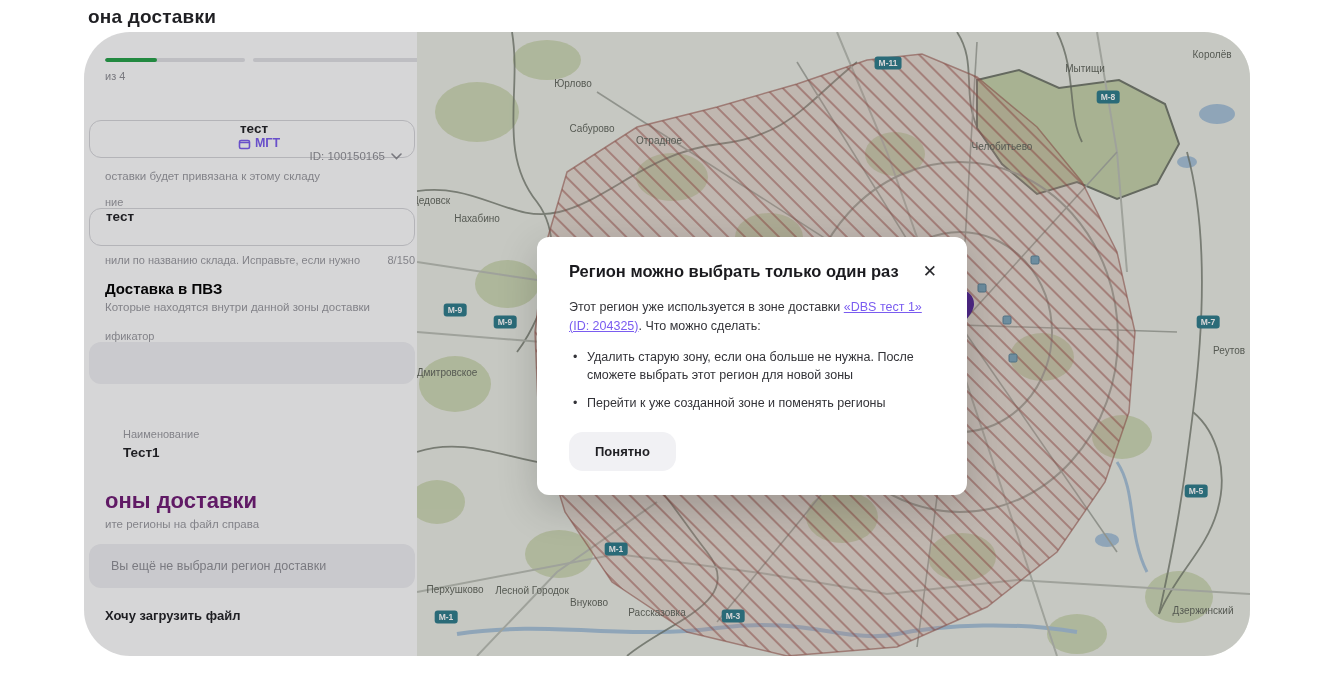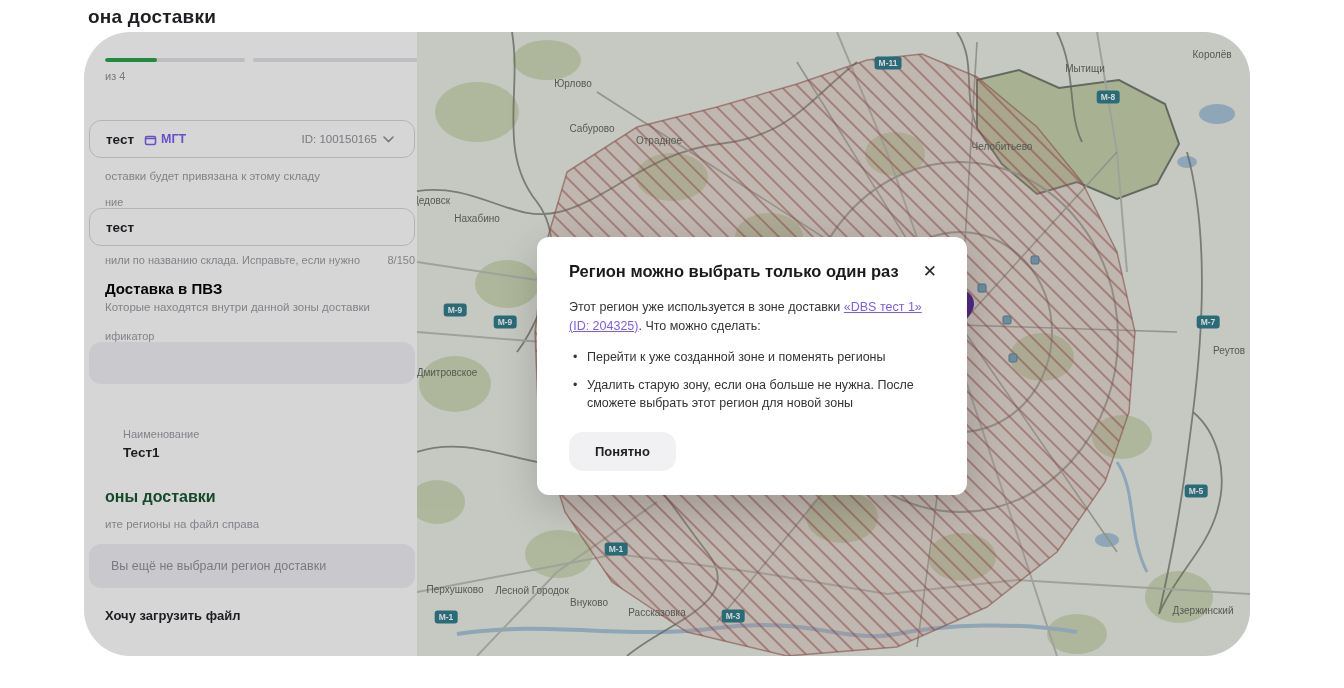--- a/index.html
+++ b/index.html
@@ -20,21 +20,21 @@
   .sb-abs { position:absolute; }
   .stepper { left:4px; top:26px; display:flex; gap:8px; align-items:center; }
   .track { height:4px; border-radius:3px; background:#e2e2e6; overflow:hidden; }
   .track.t1 { width:140px; }
   .track.t2 { width:170px; }
   .track .fill { display:block; height:100%; width:52px; border-radius:3px; }
   .step-label { left:4px; top:38px; font-size:11px; color:#8e8e94; }
 
   .field-box { left:-12px; width:326px; height:38px; border:1px solid #d6d6da;
                border-radius:12px; background:#fff; display:flex; align-items:center;
-               padding:0 20px 0 16px; }
+               padding:0 12px 0 16px;flex-direction:column; }
   .wh-select { top:88px; cursor:pointer; }
   .wh-name { font-size:13.5px; font-weight:bold; color:#1f1f23; }
   .wh-tag { display:flex; align-items:center; gap:4px; margin-left:10px;
             font-size:12.5px; font-weight:bold; }
   .wh-right { margin-left:auto; display:flex; align-items:center; gap:6px;
               font-size:11.5px; color:#8e8e94; }
   .helper { left:4px; font-size:11.5px; color:#9a9aa0; }
   .h-wh { top:138px; }
   .small-label { left:4px; font-size:11px; color:#9a9aa0; }
   .l-name { top:164px; }
@@ -46,21 +46,21 @@
                 font-size:11px; color:#9a9aa0; }
   .pvz { left:4px; top:248px; }
   .pvz-title { font-size:15px; font-weight:bold; color:#000000; }
   .pvz-sub { margin-top:4px; font-size:11.5px; color:#9a9aa0; }
   .l-ident { top:298px; }
   .ident-box { left:-12px; top:310px; width:326px; height:42px; background:#f1f1f4;
                border-radius:12px; border:none; }
   .ident-box input { width:100%; height:100%; border:none; outline:none; background:transparent; }
   .l-naming { top:396px; left:22px; }
   .v-naming { top:413px; left:22px; font-size:13.5px; font-weight:bold; color:#1f1f23; }
-  .sec-head { left:4px; top:456px; font-size:16px; font-weight:bold; color:#14532d; }
+  .sec-head { left:4px; top:456px; font-size:22px; font-weight:bold; color:#701a75; }
   .sec-sub { top:486px; }
   .notice { left:-12px; top:512px; width:326px; height:44px; background:#f0f0f3;
             border-radius:12px; display:flex; align-items:center; padding-left:22px;
             font-size:12.5px; color:#8f8f96; }
   .upload-link { left:4px; top:576px; font-size:13px; font-weight:bold; color:#1f1f23; cursor:pointer; }
 
   
   .map { position:absolute; left:333px; top:0; width:833px; height:624px; background:#eceee6;
          overflow:hidden; cursor:grab; }
   .map svg.base { position:absolute; inset:0; }
@@ -276,20 +276,20 @@
 
     <div class="modal">
       <div class="modal-head">
         <div class="modal-title">Регион можно выбрать только один раз</div>
         <button class="modal-close">✕</button>
       </div>
       <p class="modal-body">
         <span>Этот регион уже используется в зоне доставки </span><a>«DBS тест 1» (ID: 204325)</a><span>. Что можно сделать:</span>
       </p>
       <ul class="modal-bullets">
+          <li>Удалить старую зону, если она больше не нужна. После сможете выбрать этот регион для новой зоны</li>
           <li>Перейти к уже созданной зоне и поменять регионы</li>
-          <li>Удалить старую зону, если она больше не нужна. После сможете выбрать этот регион для новой зоны</li>
         </ul>
       <button class="ok-btn">Понятно</button>
     </div>
 
   </div>
 </div>
 
 </body></html>

